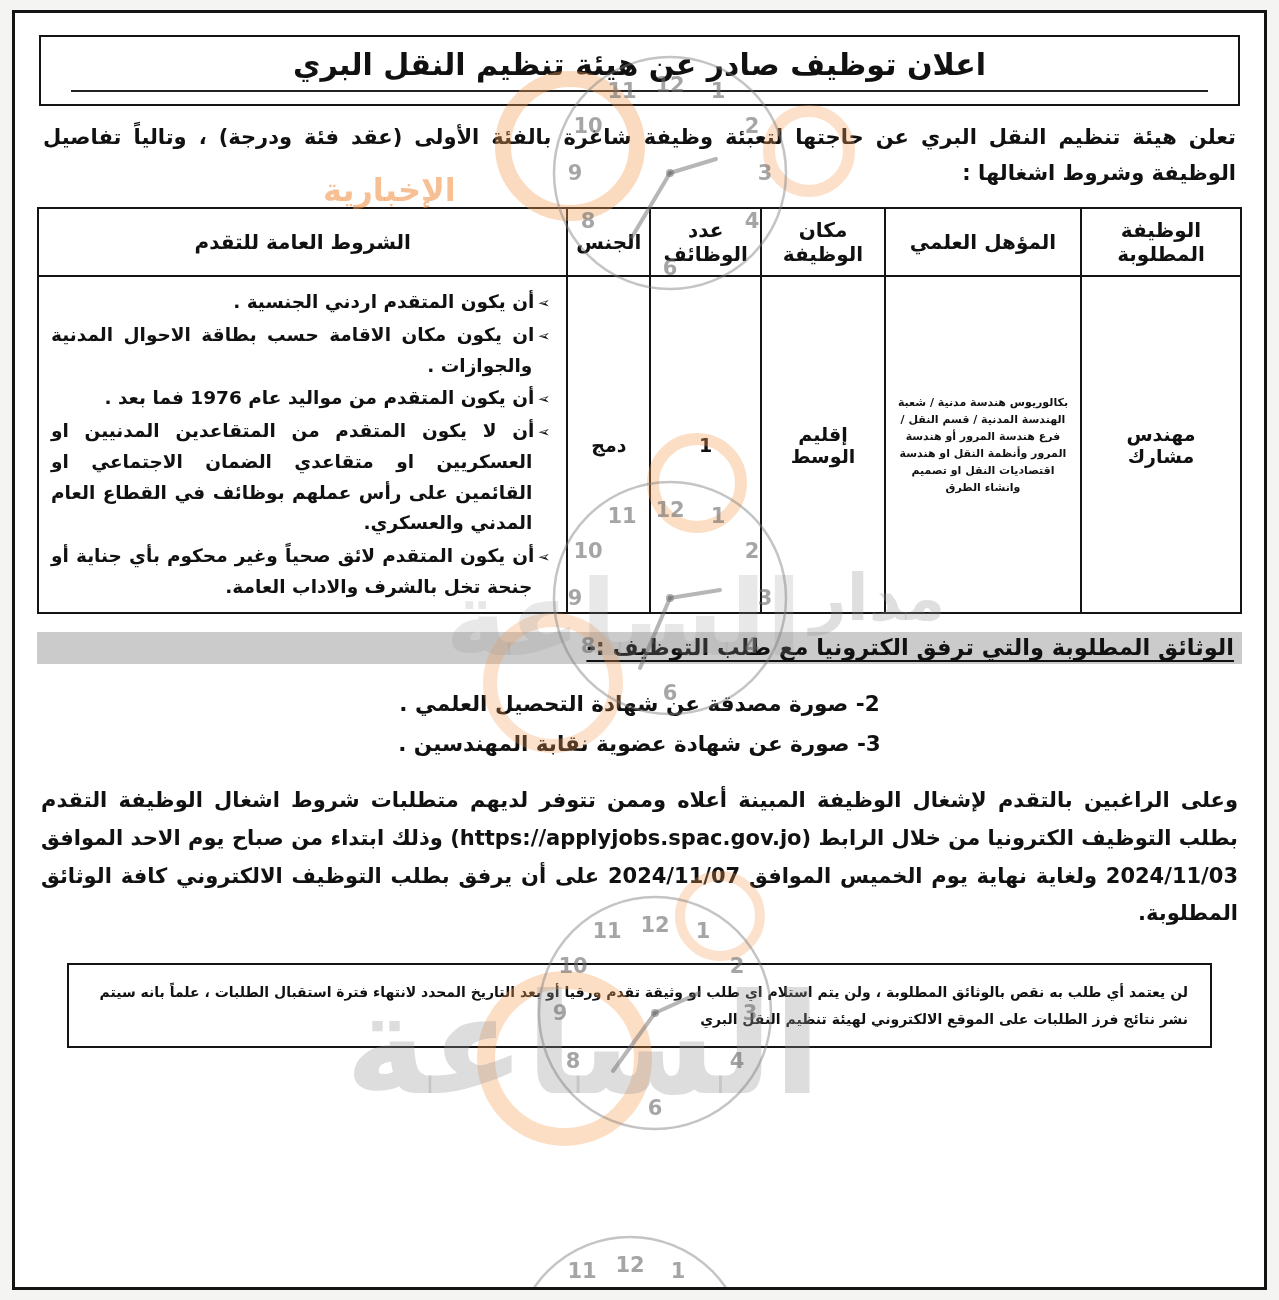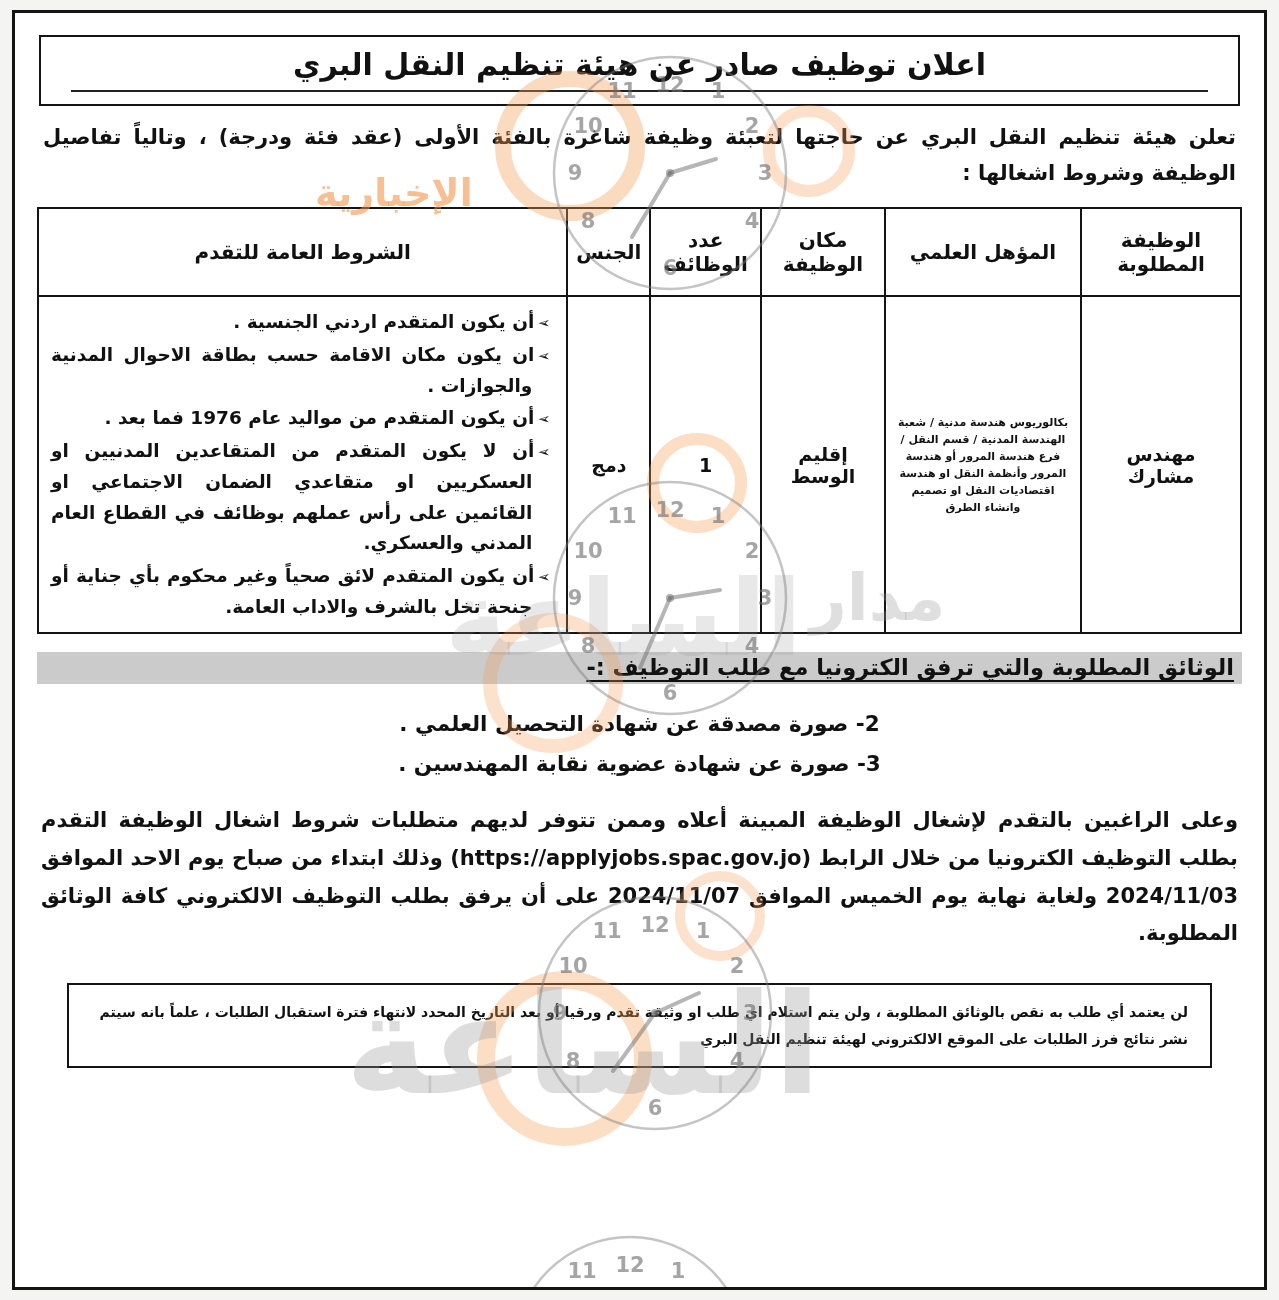--- a/index.html
+++ b/index.html
@@ -35,21 +35,21 @@
   }
 
   
   table.job{
     width:100%;border-collapse:collapse;table-layout:fixed;direction:rtl;
   }
   table.job th,table.job td{
     border:2px solid #141414;vertical-align:middle;box-sizing:border-box;
   }
   table.job th{
-    font-size:20px;font-weight:800;text-align:center;height:88px;padding:6px 4px;
+    font-size:20px;font-weight:800;text-align:center;height:68px;padding:6px 4px;
     background:transparent;
   }
   td.center{
     text-align:center;font-size:19px;font-weight:800;padding:13px;
   }
   td.qual{
     text-align:center;font-size:11px;font-weight:800;padding:8px 10px;line-height:1.55;
   }
   td.conds-cell{padding:10px 10px 8px 12px;}
   ul.conds{
@@ -122,21 +122,21 @@
     <div class="wm-ring" style="left:480px;top:58px;width:150px;height:150px;border:16px solid rgba(245,160,90,.38);"></div>
     <div class="wm-ring" style="left:748px;top:92px;width:92px;height:92px;border:12px solid rgba(245,160,90,.32);"></div>
     <div class="wm-ring" style="left:632px;top:420px;width:100px;height:100px;border:12px solid rgba(245,160,90,.35);"></div>
     <div class="wm-ring" style="left:468px;top:600px;width:140px;height:140px;border:14px solid rgba(245,160,90,.30);"></div>
     <div class="wm-ring" style="left:660px;top:858px;width:90px;height:90px;border:10px solid rgba(245,160,90,.30);"></div>
     <div class="wm-ring" style="left:462px;top:958px;width:175px;height:175px;border:18px solid rgba(245,160,90,.35);"></div>
 
     <div class="wm-text" style="left:330px;top:950px;font-size:140px;color:rgba(150,150,150,.32);">الساعة</div>
     <div class="wm-text" style="left:430px;top:545px;font-size:105px;color:rgba(150,150,150,.22);">الساعة</div>
     <div class="wm-text" style="left:795px;top:548px;font-size:64px;color:rgba(150,150,150,.30);">مدار</div>
-    <div class="wm-text" style="left:300px;top:158px;font-size:38px;color:rgba(240,140,60,.55);">الإخبارية</div>
+    <div class="wm-text" style="left:308px;top:158px;font-size:32px;color:rgba(240,140,60,.55);">الإخبارية</div>
 
     <svg class="wm-clock" style="left:525px;top:30px;" width="260" height="260" viewBox="-130 -130 260 260">
       <circle class="face" r="116"></circle>
       <circle class="dot" r="4"></circle>
       <line x1="0" y1="0" x2="-38" y2="64"></line>
       <line x1="0" y1="0" x2="46" y2="-14"></line>
       <text x="0" y="-81">12</text>
       <text x="48" y="-75">1</text>
       <text x="82" y="-40">2</text>
       <text x="95" y="7">3</text>

